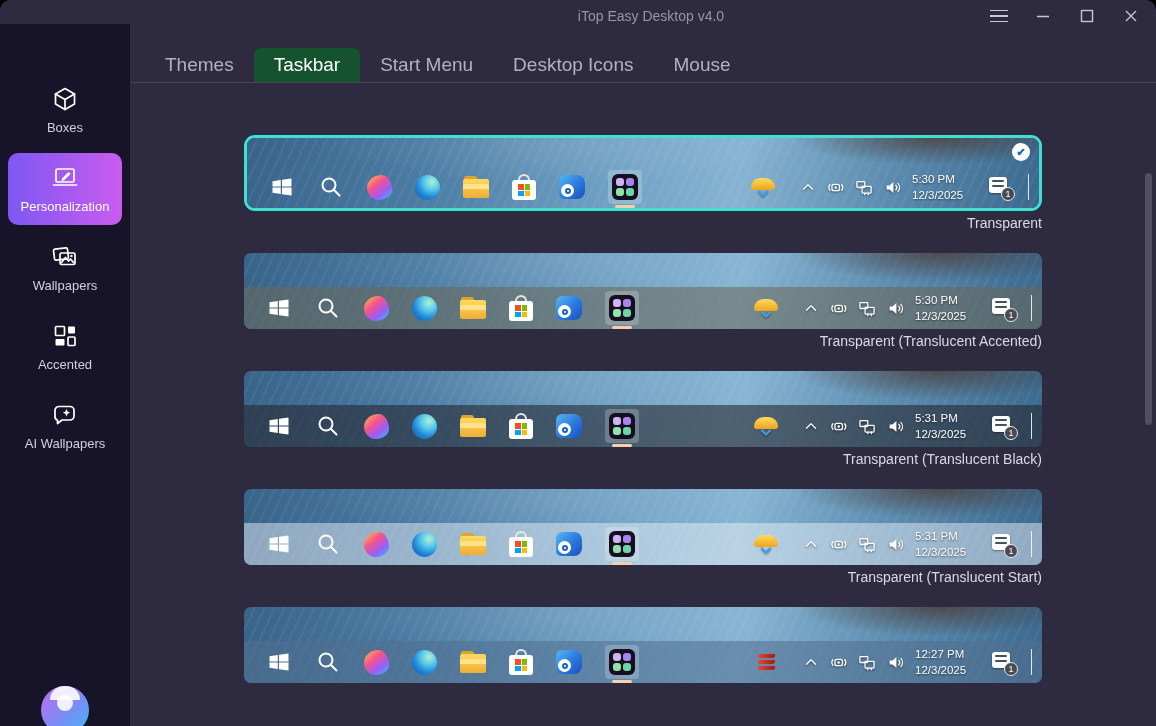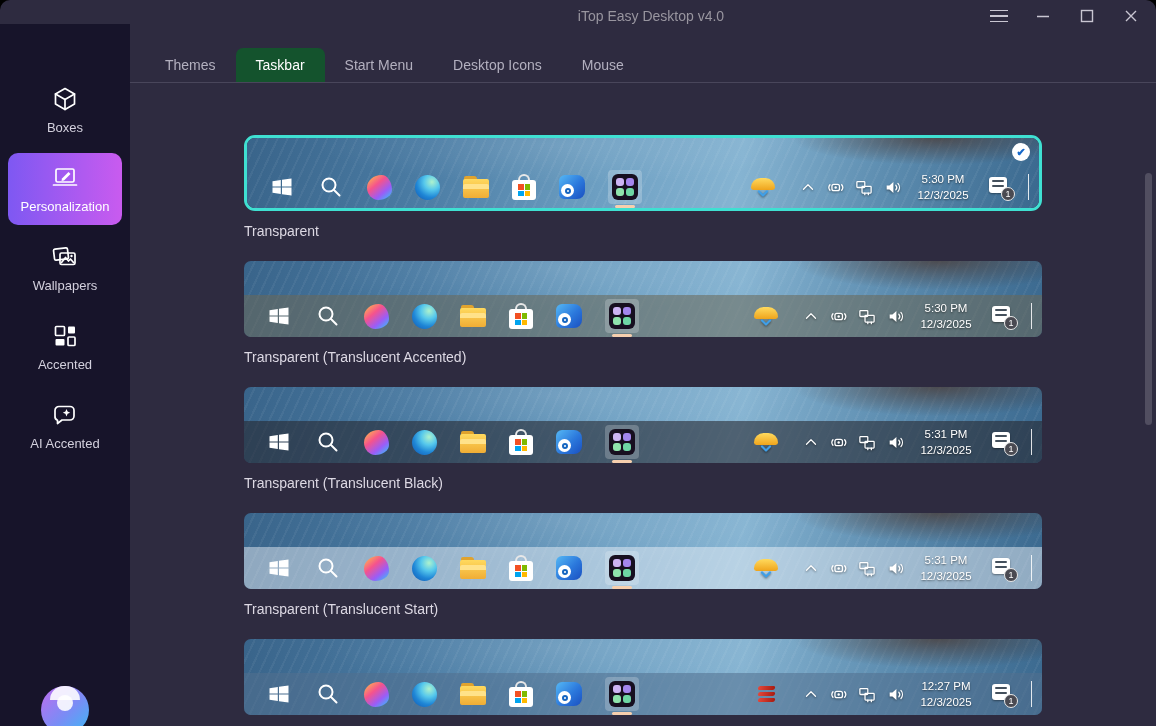--- a/index.html
+++ b/index.html
@@ -25,21 +25,21 @@
   
   .main { flex:1; display:flex; flex-direction:column; position:relative; }
   .titlebar { height:32px; display:flex; align-items:center; position:relative; }
   .title { position:absolute; left:16px; right:0; text-align:center; color:#98959f; font-size:14px; }
   .win-controls { margin-left:auto; display:flex; align-items:center; gap:26px; padding-right:16px; z-index:2; }
   .wc-btn { width:18px; height:18px; display:flex; align-items:center; justify-content:center; cursor:pointer; }
   .wc-btn svg { stroke:#c9c6d2; stroke-width:1.4; fill:none; }
 
   
   .tabrow { display:flex; align-items:flex-end; padding-left:15px; margin-top:16px; border-bottom:1px solid #49465b; height:35px; }
-  .tab { padding:8px 20px; font-size:14px; color:#b3b0bf; cursor:pointer; border-radius:7px 7px 0 0; line-height:18px; }
+  .tab { padding:8px 20px; font-size:19px; color:#b3b0bf; cursor:pointer; border-radius:7px 7px 0 0; line-height:18px; }
   .tab.active { background:#14532d; color:#ffffff; font-weight:normal;text-align:center; }
 
   
   .content { flex:1; position:relative; overflow:hidden; padding-top:52px; }
   .style-block { width:798px; margin:0 auto 22px auto; }
   .style-card { position:relative; width:798px; height:76px; border-radius:7px; overflow:hidden; cursor:pointer; }
   .style-card.selected { border:3px solid #3fe0d2; border-radius:11px; }
   .wallpaper { position:absolute; inset:0;
      background:
        radial-gradient(ellipse 26% 55% at 87% 0%, rgba(72,46,34,.65), rgba(72,46,34,0) 70%),
@@ -79,31 +79,31 @@
   .active-app { background:rgba(255,255,255,.22); border-radius:4px; padding:4px; width:34px; height:34px; position:relative; }
   .active-app::after { content:""; position:absolute; left:7px; right:7px; bottom:-4px; height:3px; border-radius:2px; background:#f6cfae; }
 
   .tb-tray { margin-left:auto; display:flex; align-items:center; gap:9px; position:relative; z-index:1; }
   .tb-tray svg { stroke:#fff; fill:none; stroke-width:1.6; stroke-linecap:round; stroke-linejoin:round; filter:drop-shadow(0 1px 1px rgba(0,0,0,.45)); }
   .sun-wrap { display:flex; flex-direction:column; align-items:center; width:26px; margin-right:14px; }
   .sun-wrap .sun { width:24px; height:12px; border-radius:12px 12px 3px 3px; background:linear-gradient(180deg,#ffda5e,#efa41c); }
   .red-waves { display:none; flex-direction:column; gap:2px; width:26px; align-items:center; margin-right:14px; }
   .red-waves i { width:17px; height:4px; background:linear-gradient(90deg,#e5473a,#a81a10); border-radius:2px; transform:skewX(-14deg); }
   .weather-red .red-waves { display:flex; }
-  .clock { display:flex; flex-direction:column; align-items:center; color:#fff; font-size:11.5px; line-height:1.4; text-shadow:0 1px 2px rgba(0,0,0,.55); min-width:62px; }
+  .clock { display:flex; flex-direction:column; align-items:flex-start; color:#fff; font-size:11.5px; line-height:1.4; text-shadow:0 1px 2px rgba(0,0,0,.55); min-width:62px; }
   .notif { position:relative; width:26px; height:24px; margin-left:4px; }
   .notif .pane { position:absolute; top:2px; left:2px; width:18px; height:16px; background:#fff; border-radius:3px; box-shadow:0 1px 2px rgba(0,0,0,.4); }
   .notif .pane i { display:block; height:2px; background:#44505c; margin:3px 3px 0 3px; border-radius:1px; }
   .notif .badge { position:absolute; right:-2px; bottom:-2px; width:14px; height:14px; background:#4a4a52; border:1px solid #e8e8e8; border-radius:50%; color:#fff; font-size:9px; font-style:normal; display:flex; align-items:center; justify-content:center; }
   .tray-divider { width:1px; height:26px; background:rgba(255,255,255,.85); margin-left:6px; }
 
   .check-badge { display:none; position:absolute; top:5px; right:9px; width:18px; height:18px; background:#fff; border-radius:50%; color:#1668c9; font-size:11px; font-weight:bold; align-items:center; justify-content:center; }
   .style-card.selected .check-badge { display:flex; }
 
-  .style-label { text-align:left; margin-top:12px; font-size:14px; color:#ddd9e4; }
+  .style-label { text-align:right; margin-top:4px; font-size:14px; color:#ddd9e4; }
 
   .scrollbar-thumb { position:absolute; right:4px; top:90px; width:7px; height:252px; background:#514e60; border-radius:4px; cursor:pointer; }
 
   .menu-icon { display:flex; flex-direction:column; gap:4px; }
   .menu-icon i { width:18px; height:1.6px; background:#c9c6d2; display:block; }
 </style>
 </head>
 <body>
 
 <div class="app">
@@ -151,21 +151,21 @@
       </span>
       <span class="lbl">Accented</span>
     </div>
     <div class="side-item">
       <span class="side-icon">
         <svg width="28" height="26" viewBox="0 0 28 26">
             <path d="M8 4.5 H19 a4 4 0 0 1 4 4 V14 a4 4 0 0 1 -4 4 H11 l-4.5 3.5 V18.2 A4 4 0 0 1 4 14 V8.5 a4 4 0 0 1 4 -4 Z"></path>
             <path d="M15.5 7 l1.1 2.6 2.6 1.1 -2.6 1.1 -1.1 2.6 -1.1 -2.6 -2.6 -1.1 2.6 -1.1 Z" fill="#fff" stroke="none"></path>
           </svg>
       </span>
-      <span class="lbl">AI Accented</span>
+      <span class="lbl">AI Wallpapers</span>
     </div>
 
     <div class="account">
       <div class="avatar">
         <span class="head"></span>
         <span class="bodyshape"></span>
         <span class="pro-badge">PRO</span>
       </div>
     </div>
   </div>

